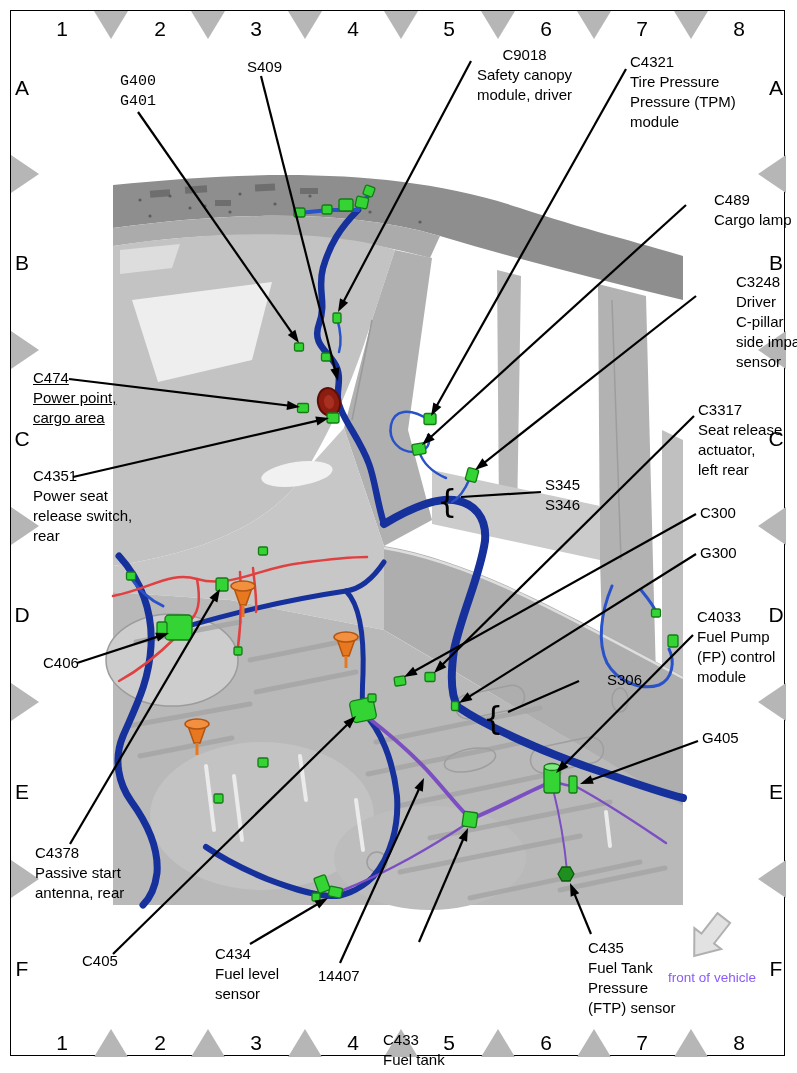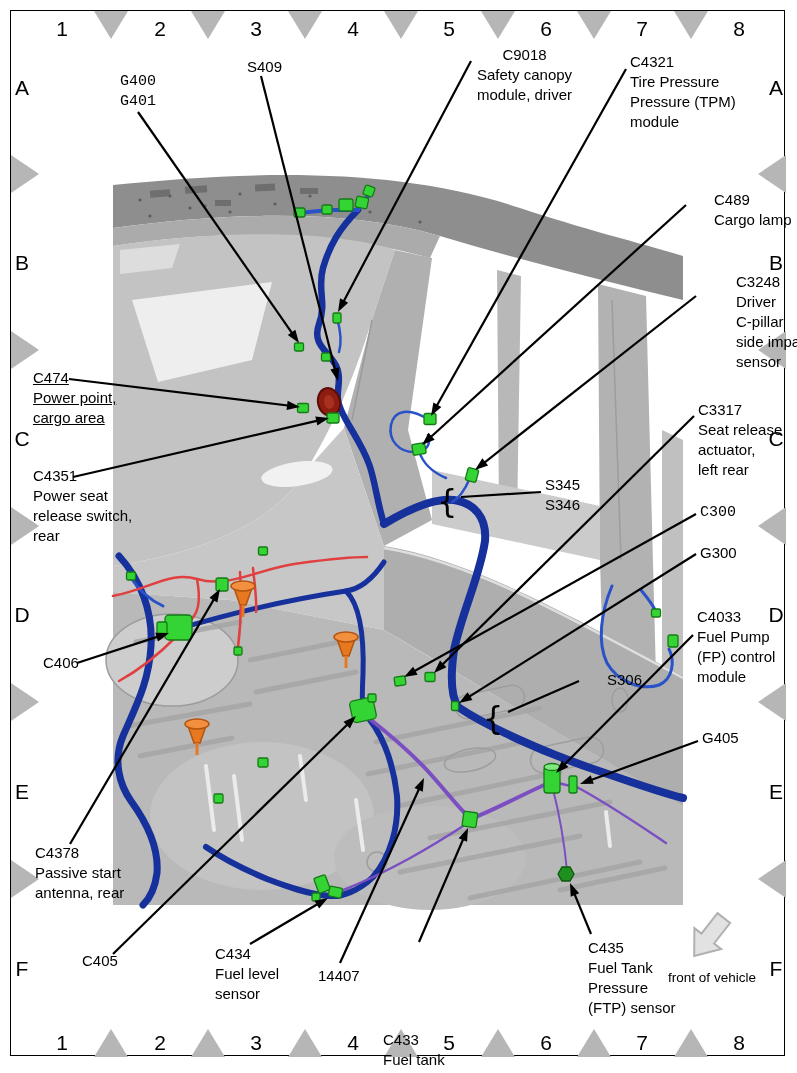--- a/index.html
+++ b/index.html
@@ -4,21 +4,21 @@
 <style>
   html,body{margin:0;padding:0;background:#fff;}
   #page{position:relative;width:797px;height:1073px;background:#fff;overflow:hidden;
         font-family:"Liberation Sans",sans-serif;color:#000;}
   #frame{position:absolute;left:10px;top:10px;width:775px;height:1046px;
          border:1.5px solid #000;box-sizing:border-box;}
   svg.abs{position:absolute;left:0;top:0;}
   .gridlab{position:absolute;font-size:21px;line-height:21px;color:#000;
            transform:translate(-50%,-50%);white-space:nowrap;}
   .callout{position:absolute;font-size:15px;line-height:20px;color:#000;white-space:nowrap;}
-  .folabel{position:absolute;font-size:13.5px;color:#000000;transform:translate(-50%,0);white-space:nowrap;}
+  .folabel{position:absolute;font-size:13.5px;color:#8b5cf6;transform:translate(-50%,0);white-space:nowrap;}
 </style>
 </head>
 <body>
 
 <div id="page">
   <div id="frame"></div>
 
   <svg class="abs" width="797" height="1073" viewBox="0 0 797 1073">
 
     <g>
@@ -311,21 +311,21 @@
       <div class="callout" style="left: 698px; top: 400px;">
         <div>C3317</div>
         <div>Seat release</div>
         <div>actuator,</div>
         <div>left rear</div>
       </div>
       <div class="callout" style="left: 545px; top: 475px;">
         <div>S345</div>
         <div>S346</div>
       </div>
-      <div class="callout" style="left: 700px; top: 503px; font-family: Liberation Mono, monospace;">
+      <div class="callout" style="left: 700px; top: 503px;">
         <div>C300</div>
       </div>
       <div class="callout" style="left: 700px; top: 543px;">
         <div>G300</div>
       </div>
       <div class="callout" style="left: 697px; top: 607px;">
         <div>C4033</div>
         <div>Fuel Pump</div>
         <div>(FP) control</div>
         <div>module</div>

